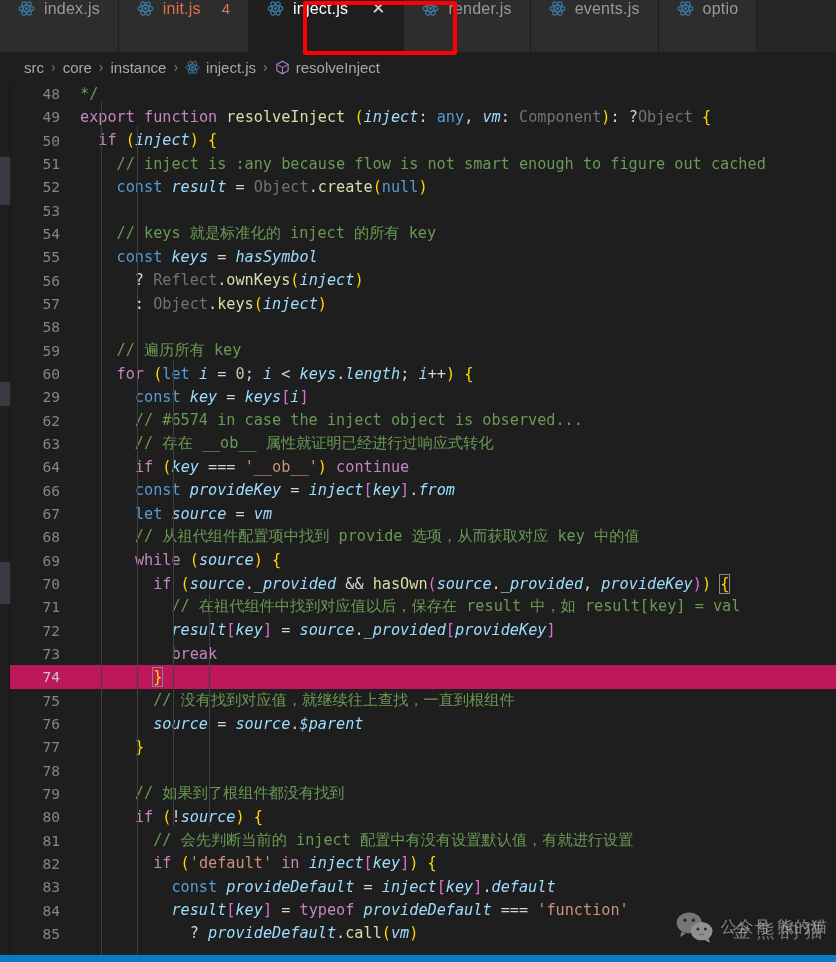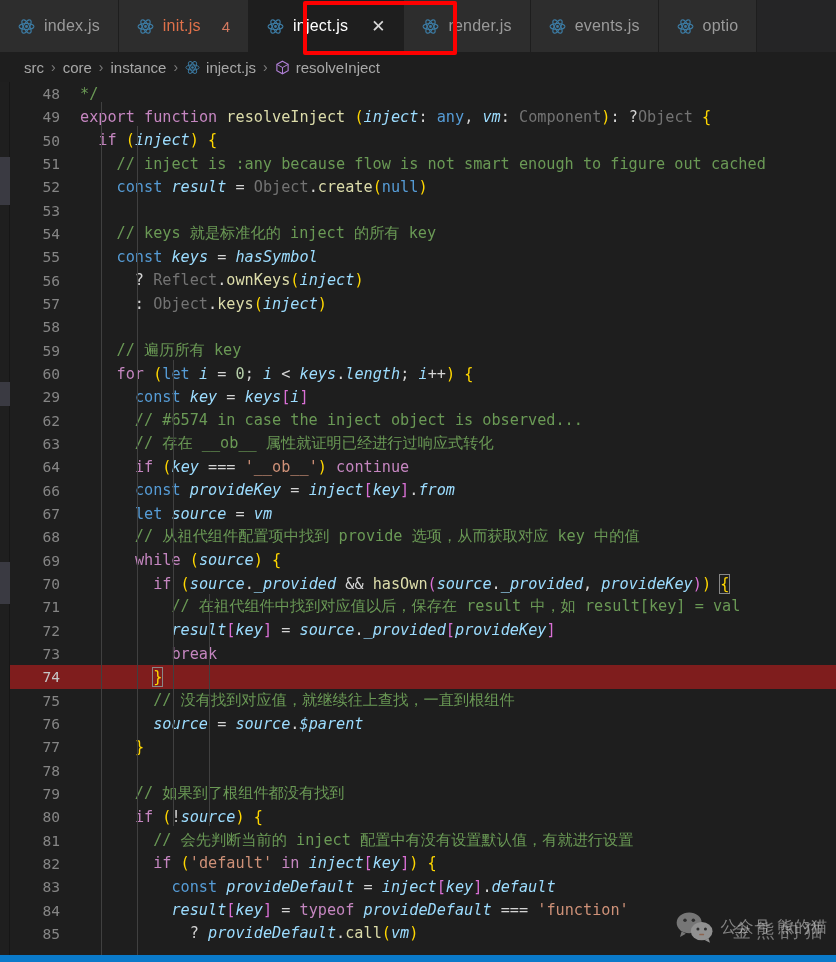--- a/index.html
+++ b/index.html
@@ -15,21 +15,21 @@
   
   .tabbar {
     position: absolute; top: 0; left: 0;
     width: 836px; height: 52px;
     background: #252526;
     display: flex;
     align-items: stretch;
     overflow: hidden;
   }
   .tab {
-    display: flex; align-items: center;
+    display: flex; 
     gap: 9px;
     padding: 0 18px;
     height: 52px;
     background: #2d2d2d;
     border-right: 1px solid #1e1e1e;
     color: #9a9a9a;
     font-family: "Liberation Sans", sans-serif;
     font-size: 16px;
     white-space: nowrap;
     position: relative;
@@ -109,21 +109,21 @@
   .line {
     position: relative;
     height: 23.33px;
     display: flex;
     align-items: center;
     white-space: pre;
     font-family: "DejaVu Sans Mono", monospace;
     font-size: 15.2px;
     letter-spacing: 0px;
   }
-  .line.active { background: #7f1d1d; justify-content: space-between; }
+  .line.active { background: #be185d; justify-content: space-between; }
   .line.active .lnum { color: #c6c6c6; }
 
   .lnum {
     width: 62px;
     flex: 0 0 62px;
     text-align: right;
     padding-right: 12px;
     color: #858585;
     font-size: 14.6px;
     font-family: "DejaVu Sans Mono", monospace;

